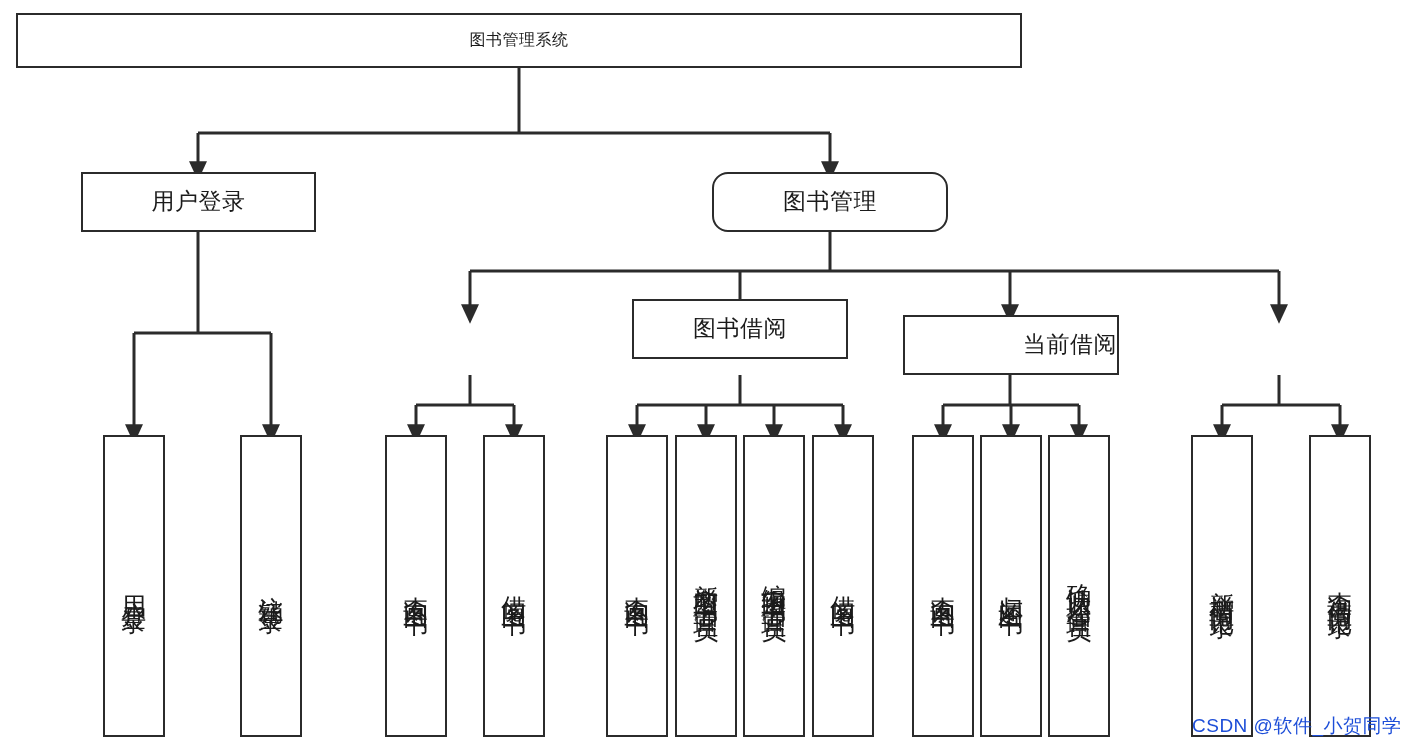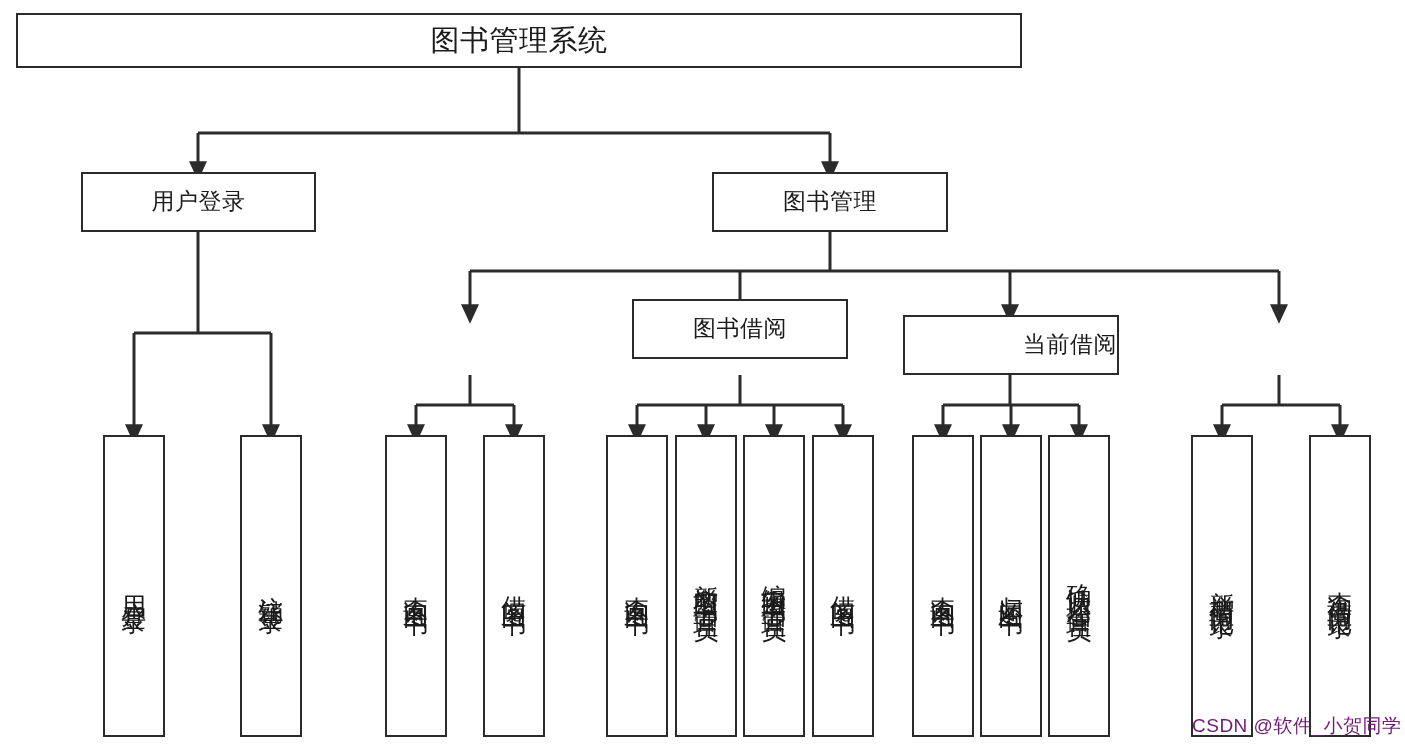--- a/index.html
+++ b/index.html
@@ -41,40 +41,40 @@
     text-align: center;
     line-height: 1.18;
   }
   
   .node.horiz .label {
     font-size: 23px;
     letter-spacing: 0.5px;
     white-space: nowrap;
   }
   .node.root .label {
-    font-size: 29px;
+    font-size: 16px;
   }
   
   .node.vert {
     align-items: center;
     justify-content: center;
   }
   .node.vert .label {
     writing-mode: vertical-rl;
     text-orientation: upright;
     font-size: 25px;
     line-height: 1.3;
     letter-spacing: 5px;
     max-height: 280px;
     white-space: normal;
   }
   .watermark {
     position: absolute;
     font-size: 19px;
-    color: #701a75;
+    color: #1d4ed8;
     white-space: nowrap;
     letter-spacing: 0.5px;
     user-select: none;
   }
 </style>
 </head>
 <body>
 
 <div id="canvas">
 
@@ -129,21 +129,21 @@
   </svg>
 
   <div class="node horiz root" style="left:16px; top:13px; width:1006px; height:55px;">
     <span class="label">图书管理系统</span>
   </div>
 
   <div class="node horiz" style="left:81px; top:172px; width:235px; height:60px;">
     <span class="label">用户登录</span>
   </div>
 
-  <div class="node horiz" style="left:712px; top:172px; width:236px; height:60px;">
+  <div class="node horiz" style="left:712px; top:172px; width:236px; height:60px;border-radius:16px;">
     <span class="label">图书管理</span>
   </div>
 
 
   <div class="node horiz" style="left:632px; top:299px; width:216px; height:60px;align-items:center;">
     <span class="label">图书借阅</span>
   </div>
 
   <div class="node horiz" style="left:903px; top:315px; width:216px; height:60px;justify-content:flex-end;">
     <span class="label">当前借阅</span>

